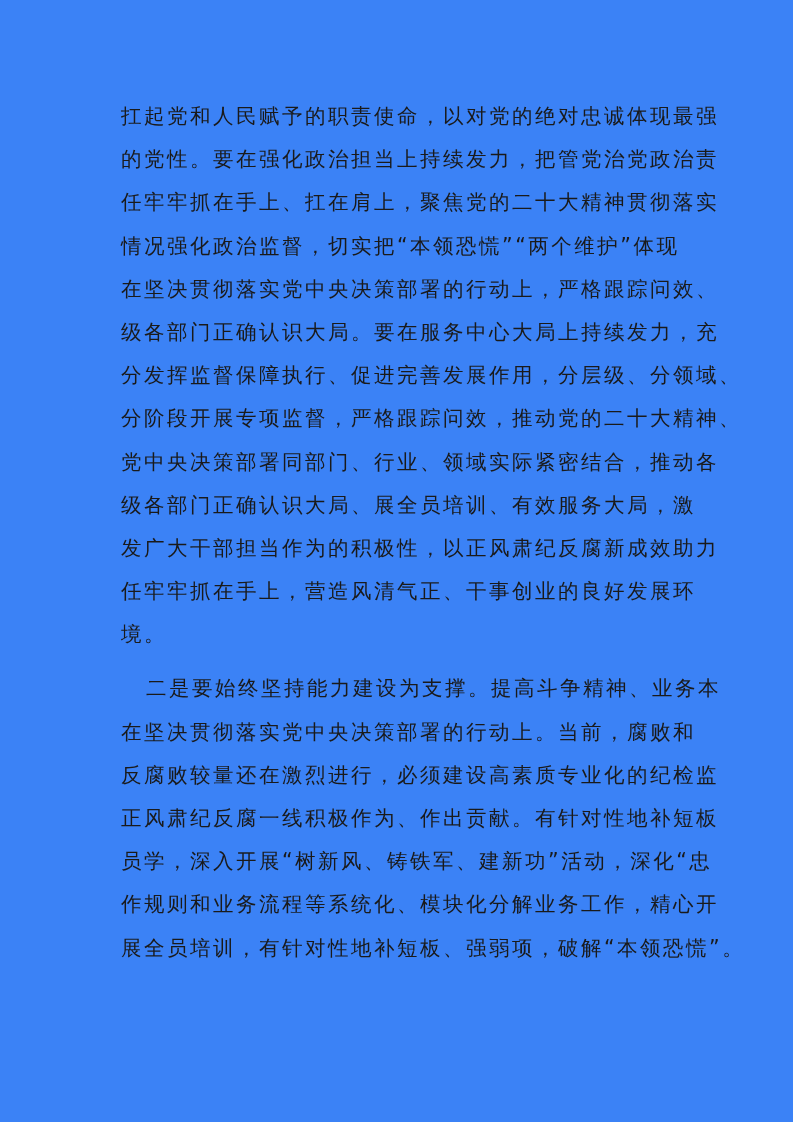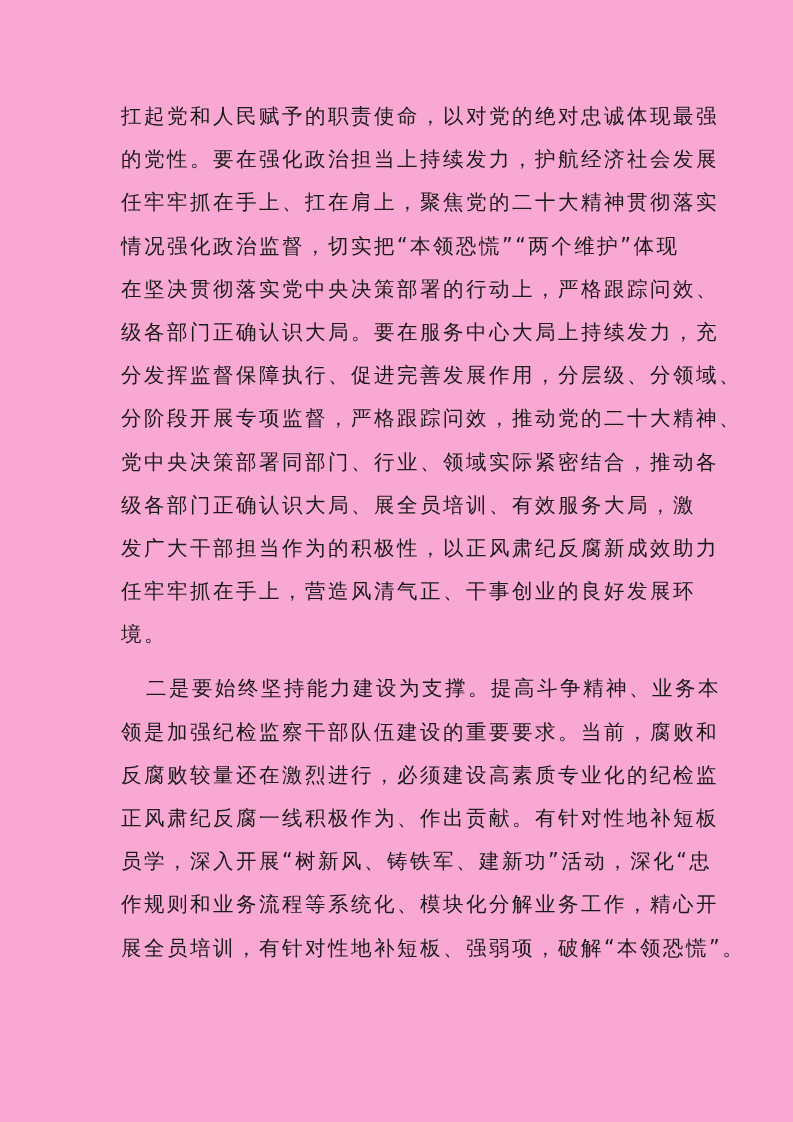--- a/index.html
+++ b/index.html
@@ -12,21 +12,21 @@
       height: 1122px;
       position: relative;
       overflow: hidden;
     }
     .page {
       position: absolute;
       left: 0;
       top: 0;
       width: 793px;
       height: 1122px;
-      background: #f9a8d4;
+      background: #3b82f6;
     }
     .content {
       position: absolute;
       left: 121px;
       top: 95px;
       width: 553px;
       color: #1a1a1a;
       font-family: "DejaVu Sans", "Liberation Sans", sans-serif;
       font-size: 20.5px;
       line-height: 43.2px;
@@ -45,39 +45,39 @@
     }
   </style>
 </head>
 <body>
 
 <div class="page">
   <div class="content">
 
     <div>
       <span class="line">扛起党和人民赋予的职责使命，以对党的绝对忠诚体现最强</span>
-      <span class="line">的党性。要在强化政治担当上持续发力，护航经济社会发展</span>
+      <span class="line">的党性。要在强化政治担当上持续发力，把管党治党政治责</span>
       <span class="line">任牢牢抓在手上、扛在肩上，聚焦党的二十大精神贯彻落实</span>
       <span class="line">情况强化政治监督，切实把“本领恐慌”“两个维护”体现</span>
       <span class="line">在坚决贯彻落实党中央决策部署的行动上，严格跟踪问效、</span>
       <span class="line">级各部门正确认识大局。要在服务中心大局上持续发力，充</span>
       <span class="line">分发挥监督保障执行、促进完善发展作用，分层级、分领域、</span>
       <span class="line">分阶段开展专项监督，严格跟踪问效，推动党的二十大精神、</span>
       <span class="line">党中央决策部署同部门、行业、领域实际紧密结合，推动各</span>
       <span class="line">级各部门正确认识大局、展全员培训、有效服务大局，激</span>
       <span class="line">发广大干部担当作为的积极性，以正风肃纪反腐新成效助力</span>
       <span class="line">任牢牢抓在手上，营造风清气正、干事创业的良好发展环</span>
       <span class="line">境。</span>
     </div>
 
     <div class="para-gap"></div>
 
     <div>
       <span class="line indent">二是要始终坚持能力建设为支撑。提高斗争精神、业务本</span>
-      <span class="line">领是加强纪检监察干部队伍建设的重要要求。当前，腐败和</span>
+      <span class="line">在坚决贯彻落实党中央决策部署的行动上。当前，腐败和</span>
       <span class="line">反腐败较量还在激烈进行，必须建设高素质专业化的纪检监</span>
       <span class="line">正风肃纪反腐一线积极作为、作出贡献。有针对性地补短板</span>
       <span class="line">员学，深入开展“树新风、铸铁军、建新功”活动，深化“忠</span>
       <span class="line">作规则和业务流程等系统化、模块化分解业务工作，精心开</span>
       <span class="line">展全员培训，有针对性地补短板、强弱项，破解“本领恐慌”。</span>
     </div>
 
   </div>
 </div>
 

